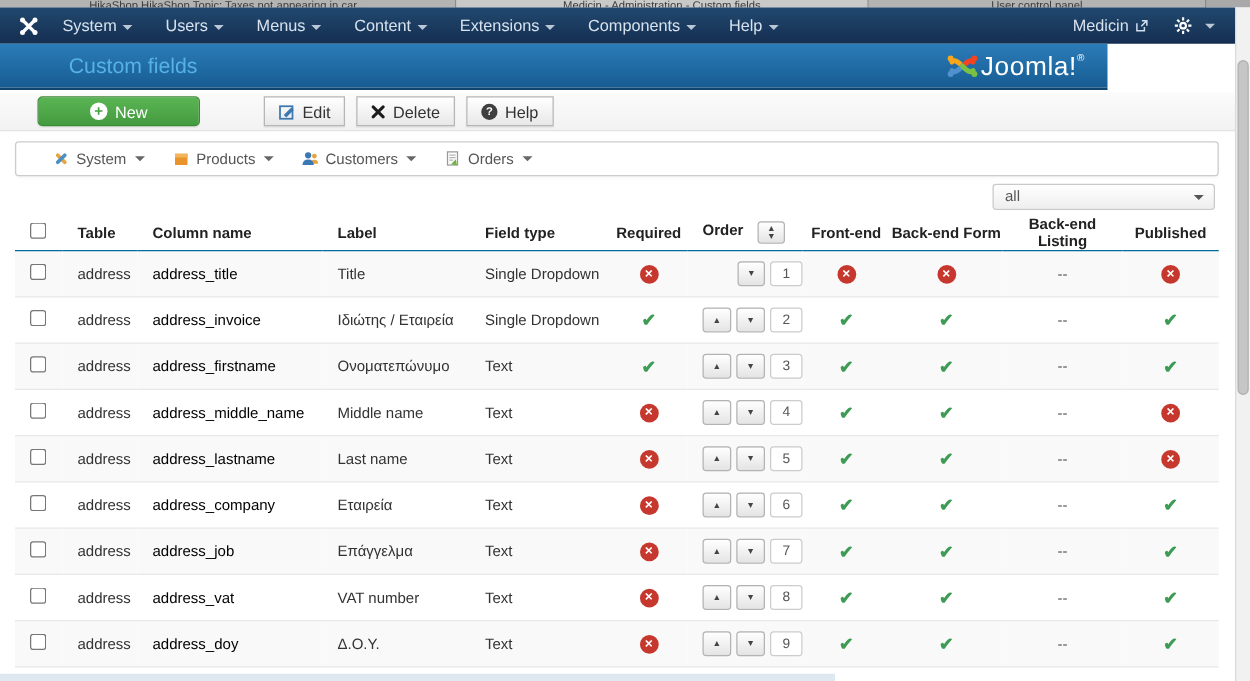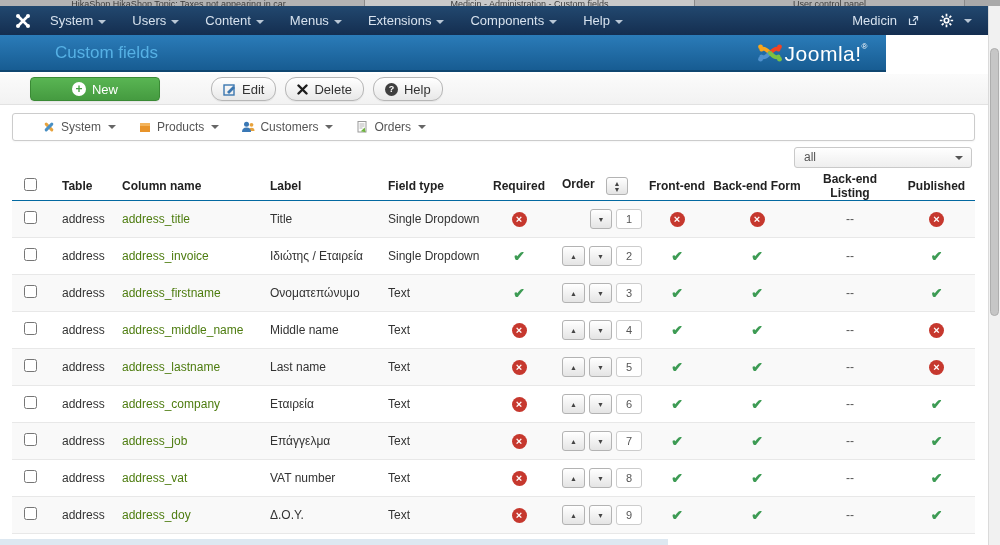--- a/index.html
+++ b/index.html
@@ -18,39 +18,39 @@
   .tabstrip .tab.t2 { width:330px; background:#c9c9c9; }
   .tabstrip .tab.t3 { width:270px; }
 
   
   .navbar { position:absolute; top:6px; left:0; width:988px; height:29px;
     background:linear-gradient(#22486f, #142e50); display:flex; align-items:center;
     color:#d7e2ee; font-size:13px; }
   .navbar .brand { margin:0 6px 0 15px; display:flex; align-items:center; }
   .nav-item { padding:0 13px; height:29px; line-height:29px; cursor:pointer; white-space:nowrap; }
   .nav-right { margin-left:auto; display:flex; align-items:center; }
-  .nav-right .site { display:flex; align-items:center; gap:11px; padding:0 12px; }
+  .nav-right .site { display:flex; align-items:center; gap:5px; padding:0 12px; }
   .nav-right .gear { display:flex; align-items:center; gap:5px; padding:0 16px 0 8px; }
   .caret { display:inline-block; width:0; height:0; border-left:4px solid transparent;
     border-right:4px solid transparent; border-top:4px solid #b9c7d6; margin-left:5px; vertical-align:middle; }
 
   
   .pageheader { position:absolute; top:35px; left:0; width:886px; height:37px;
     background:linear-gradient(#2b7cb9, #175c92); border-bottom:2px solid #0f4670; }
   .pageheader .title { position:absolute; left:55px; top:8px; font-size:17px; color:#56b1e5; }
   .joomla-logo { position:absolute; right:18px; top:5px; display:flex; align-items:center; }
   .joomla-logo .jtext { color:#fff; font-size:21px; letter-spacing:.5px; }
   .joomla-logo sup { color:#fff; font-size:8px; vertical-align:top; }
 
   
   .toolbar { position:absolute; top:74px; left:0; width:988px; height:31px;
     background:linear-gradient(#fbfbfb,#f2f2f2); border-bottom:1px solid #e2e2e2;
     display:flex; align-items:center; }
   .btn { display:inline-flex; align-items:center; justify-content:center; gap:6px;
-    height:24px; padding:0 11px; border:1px solid #b6b6b6; border-radius:11px;
+    height:24px; padding:0 11px; border:1px solid #b6b6b6; border-radius:0;
     background:linear-gradient(#ffffff,#e8e8e8); font-size:13px; color:#333; cursor:pointer;
     box-shadow:0 1px 1px rgba(0,0,0,.06); white-space:nowrap; }
   .btn-new { width:130px; margin-left:30px; margin-right:42px;
     background:linear-gradient(#59b553,#459b40); border-color:#3a8a35; color:#fff; border-radius:4px; }
   .btn + .btn { margin-left:9px; }
   .icon-new { width:14px; height:14px; border-radius:50%; background:#fff; color:#47a143;
     font-size:12px; font-weight:bold; line-height:14px; text-align:center; }
   .icon-help { width:13px; height:13px; border-radius:50%; background:#3f3f3f; color:#fff;
     font-size:9px; font-weight:bold; line-height:13px; text-align:center; }
   .icon-dash { color:#3f97cf; }
@@ -77,21 +77,21 @@
   th { font-weight:bold; color:#222; text-align:left; height:24px; padding:0;
     border-bottom:1px solid #0369a1; }
   td { height:37px; padding:0; border-bottom:1px solid #e8e8e8; color:#333; }
   tr.striped td { background:#f9f9f9; }
   tr.faded td { opacity:.5; }
   .pad { padding-left:12px; }
   .c-center { text-align:center; }
   col.w-cb{width:38px} col.w-table{width:60px} col.w-col{width:148px} col.w-label{width:118px}
   col.w-type{width:112px} col.w-req{width:62px} col.w-ord{width:92px} col.w-fe{width:70px}
   col.w-bef{width:90px} col.w-bel{width:96px}
-  a.collink { color:#4d7c0f; text-decoration:none; cursor:pointer; }
+  a.collink { color:#000000; text-decoration:none; cursor:pointer; }
   .check { color:#3d9b54; font-size:14px; font-weight:bold; cursor:pointer; }
   .cross { display:inline-block; width:15px; height:15px; border-radius:50%; background:#c6382e;
     color:#fff; font-size:11px; font-weight:bold; line-height:15px; text-align:center; cursor:pointer; }
   .dash { color:#555; }
   .order-controls { display:flex; align-items:center; gap:4px; padding-left:12px; }
   .order-controls.no-up { padding-left:40px; }
   .ord-btn { width:24px; height:20px; border:1px solid #b3b3b3; border-radius:3px;
     background:linear-gradient(#fff,#e4e4e4); font-size:7px; color:#444; cursor:pointer;
     display:flex; align-items:center; justify-content:center; padding:0; }
   .ord-input { width:26px; height:20px; border:1px solid #ccc; border-radius:3px;
@@ -124,22 +124,22 @@
       <svg width="16" height="16" viewBox="0 0 16 16">
         <path d="M3 3 L13 13 M13 3 L3 13" stroke="#fff" stroke-width="2.6"></path>
         <circle cx="3" cy="3" r="2" fill="#fff"></circle>
           <circle cx="13" cy="3" r="2" fill="#fff"></circle>
         <circle cx="3" cy="13" r="2" fill="#fff"></circle>
           <circle cx="13" cy="13" r="2" fill="#fff"></circle>
       </svg>
     </span>
     <span class="nav-item"><span>System</span><span class="caret"></span></span>
     <span class="nav-item"><span>Users</span><span class="caret"></span></span>
+    <span class="nav-item"><span>Menus</span><span class="caret"></span></span>
     <span class="nav-item"><span>Content</span><span class="caret"></span></span>
-    <span class="nav-item"><span>Menus</span><span class="caret"></span></span>
     <span class="nav-item"><span>Extensions</span><span class="caret"></span></span>
     <span class="nav-item"><span>Components</span><span class="caret"></span></span>
     <span class="nav-item"><span>Help</span><span class="caret"></span></span>
     <span class="nav-right">
       <span class="site">
         <span>Medicin</span>
         <svg width="11" height="11" viewBox="0 0 11 11">
           <path d="M1.5 3.5 v6 h6 v-3" fill="none" stroke="#cfdded" stroke-width="1.2"></path>
           <path d="M5.5 1.5 h4 v4 M9.5 1.5 L5 6" fill="none" stroke="#cfdded" stroke-width="1.2"></path>
         </svg>

